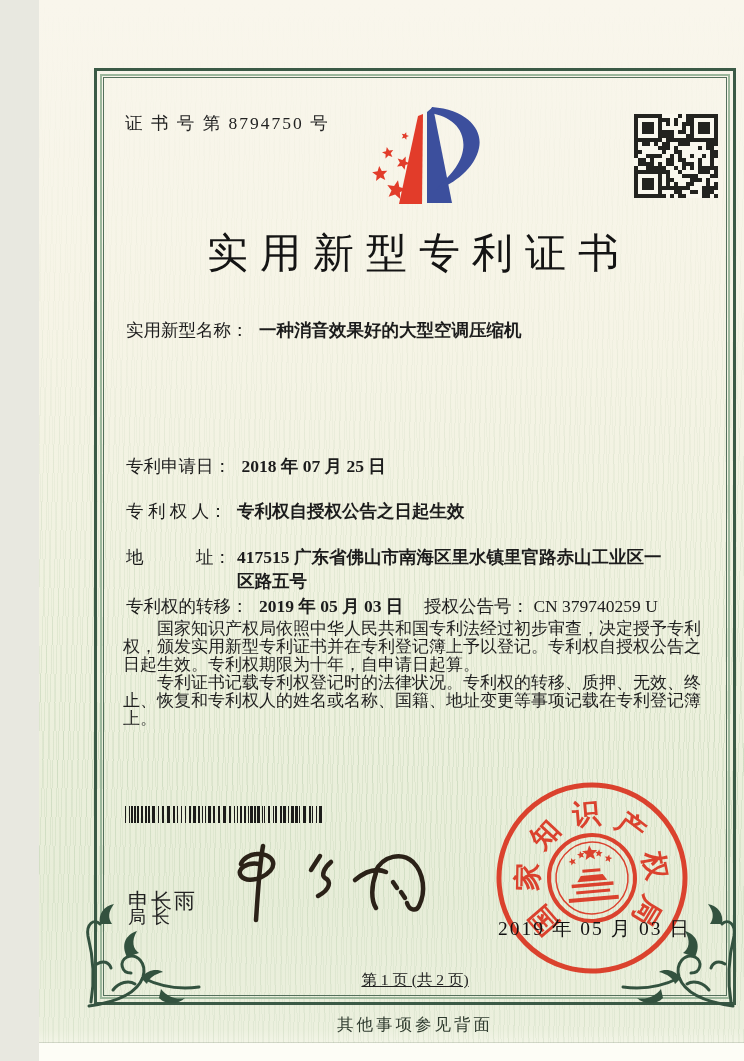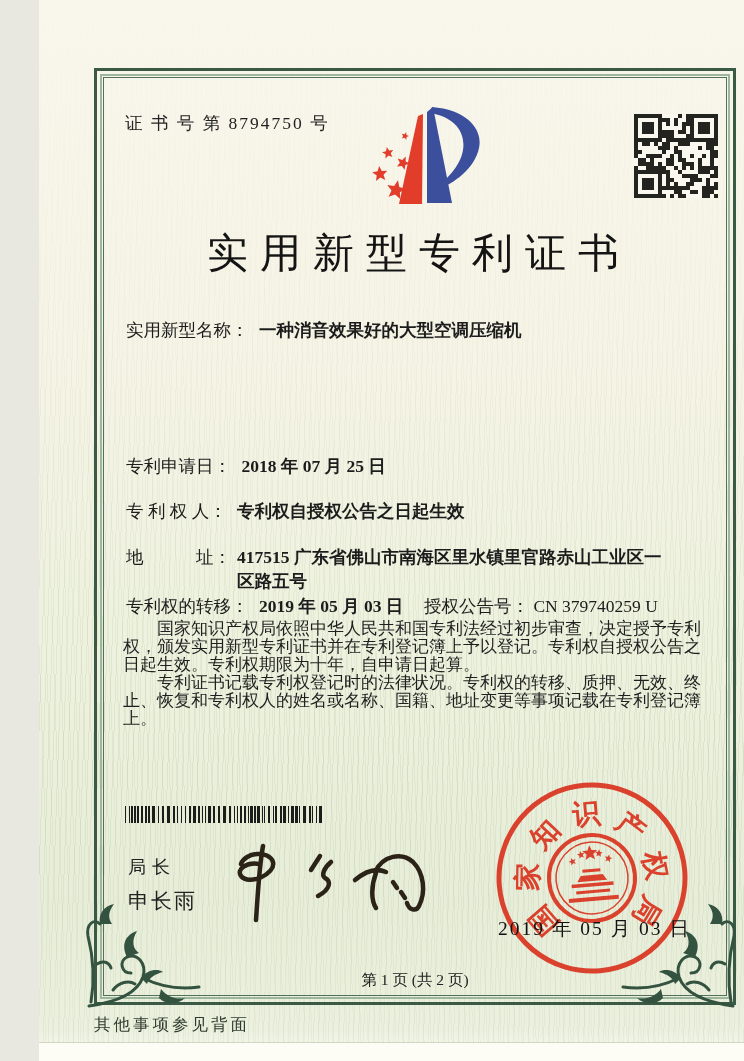--- a/index.html
+++ b/index.html
@@ -51,29 +51,29 @@
   .r6 .val{vertical-align:top;line-height:24px;}
   .r7{top:594px}
   .grant-no{position:absolute;left:298px;top:0;white-space:nowrap;}
   .r7{width:600px;}
 
   .paras{position:absolute;left:84px;top:620px;width:578px;font-size:17px;line-height:18px;text-align:justify;color:#1f1f1f;}
   .paras p{margin:0;text-indent:2em;}
 
   .barcode{position:absolute;left:86px;top:806px;width:200px;height:17px;}
 
-  .sig-title{position:absolute;left:89px;top:855px;font-size:18px;letter-spacing:6px;color:#222;}
+  .sig-title{position:absolute;left:89px;top:905px;font-size:18px;letter-spacing:6px;color:#222;}
   .sig-name{position:absolute;left:89px;top:887px;font-size:21px;letter-spacing:2px;color:#222;}
   .signature{position:absolute;left:186px;top:840px;width:215px;height:88px;}
 
   .seal{position:absolute;left:454px;top:779px;width:198px;height:198px;opacity:.92;}
   .seal-date{position:absolute;left:459px;top:915px;font-size:19.5px;letter-spacing:2px;color:#111;z-index:5;}
 
-  .page-info{position:absolute;left:55px;right:47px;top:970px;text-align:center;font-size:15.5px;color:#222;}
-  .footer-note{position:absolute;left:55px;right:47px;top:1014px;font-size:16.5px;letter-spacing:3px;color:#2e3a2e;}
+  .page-info{position:absolute;left:55px;right:47px;top:970px;text-align:center;font-size:15.5px;color:#222;text-decoration:underline;}
+  .footer-note{position:absolute;left:55px;right:47px;top:1014px;text-align:center;font-size:16.5px;letter-spacing:3px;color:#2e3a2e;}
 
   .ornament{position:absolute;width:122px;height:118px;z-index:3;}
   .orn-left{left:44px;top:894px;}
   .orn-right{left:578px;top:894px;transform:scaleX(-1);}
 </style>
 </head>
 <body>
 
 <div class="page">
 

